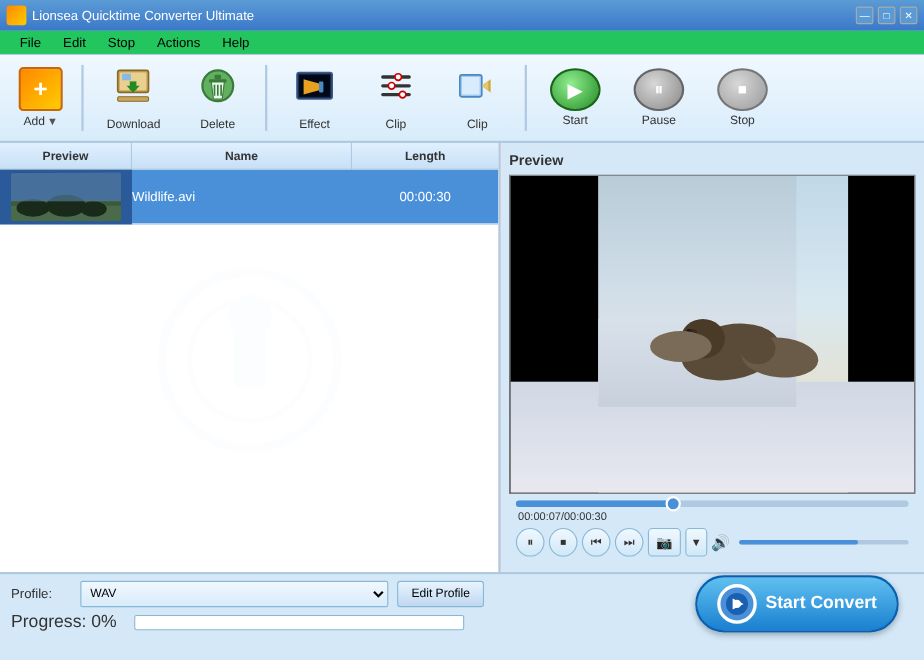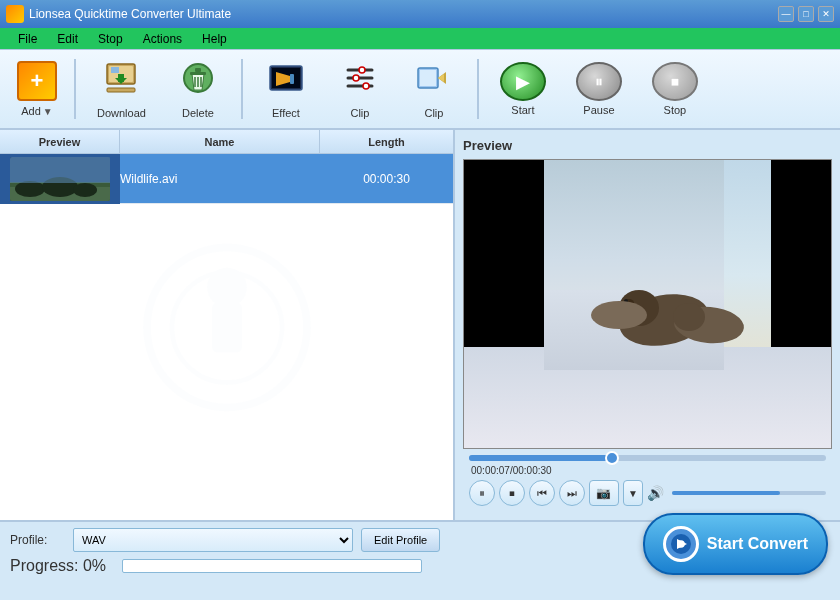--- a/index.html
+++ b/index.html
@@ -264,23 +264,23 @@
     .progress-bar-wrap {
       width: 300px; height: 14px; background: white;
       border: 1px solid #88b8d8; border-radius: 2px; overflow: hidden;
       margin-left: 8px;
     }
     .progress-fill { width: 0%; height: 100%; background: #4a90d9; }
 
     
     .start-convert-btn {
       position: absolute;
-      right: 12px;
+      right: 23px;
       bottom: 45px;
-      width: 185px; height: 62px;
+      width: 185px; height: 52px;
       background: linear-gradient(to bottom, #60c0f0, #1a80d0);
       border: 2px solid #0a60b0;
       border-radius: 30px;
       display: flex; align-items: center; justify-content: center;
       cursor: pointer;
       gap: 8px;
       box-shadow: 0 2px 6px rgba(0,0,0,0.3);
       text-align: center;
     }
     .convert-icon {

